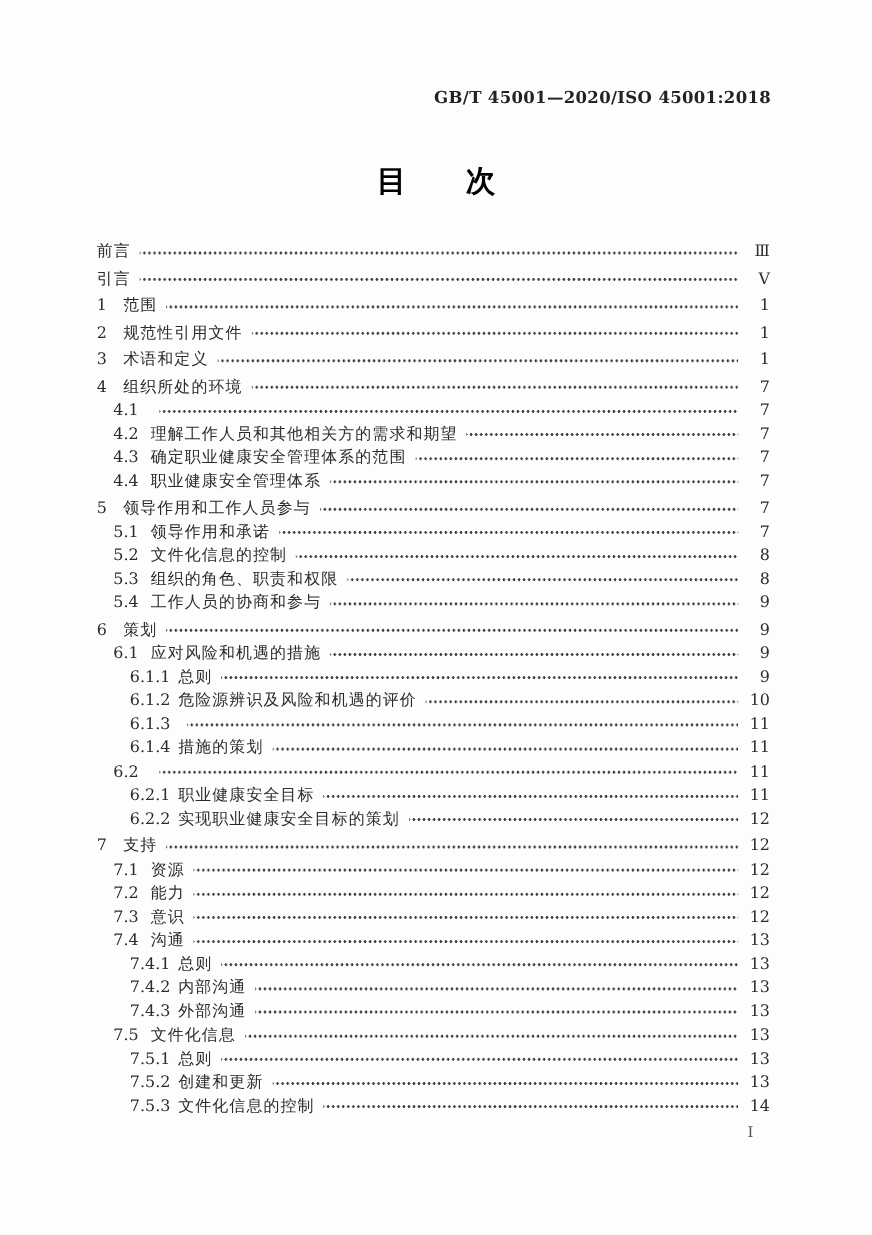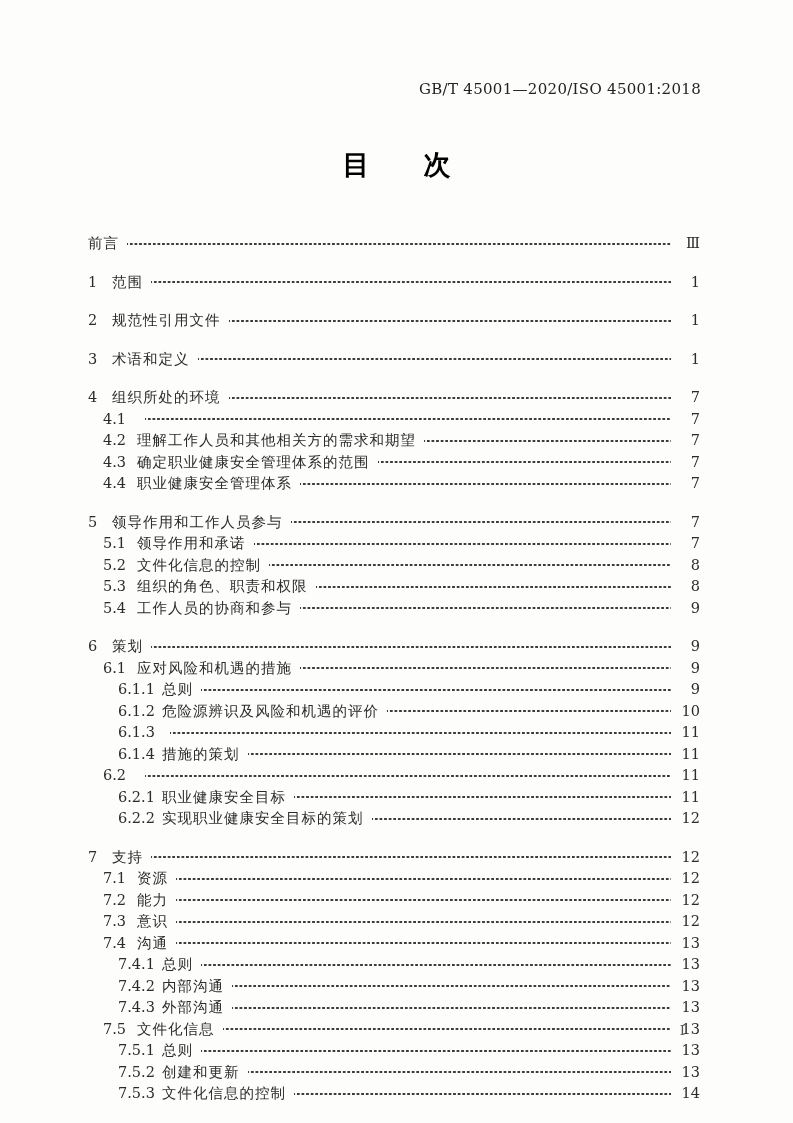--- a/index.html
+++ b/index.html
@@ -14,21 +14,21 @@
     background: #fdfdfc;
     overflow: hidden;
     font-family: "DejaVu Serif", "Liberation Serif", serif;
     color: #2b2b2b;
   }
   .std-header {
     position: absolute;
     top: 80px;
     right: 92px;
     font-family: "DejaVu Serif", "Liberation Serif", serif;
-    font-weight: normal;
+    font-weight: bold;
     font-size: 15px;
     letter-spacing: 0.3px;
     color: #222;
     white-space: nowrap;
   }
   .doc-title {
     position: absolute;
     top: 147px;
     left: 0;
     width: 100%;
@@ -46,21 +46,21 @@
     right: 93px;
   }
   .toc-row {
     display: flex;
     align-items: center;
     height: 21.5px;
     font-size: 14.5px;
     line-height: 21.5px;
     white-space: nowrap;
   }
-  .toc-row.top-level { margin-top: 17px; }
+  .toc-row.top-level { margin-top: 3px; }
   .toc-num {
     flex: 0 0 auto;
     color: #2b2b2b;
   }
   .lvl1 .toc-num { width: 24px; margin-left: 0; }
   .lvl2 .toc-num { width: 34px; margin-left: 15px; }
   .lvl3 .toc-num { width: 44px; margin-left: 30px; }
   .toc-label {
     flex: 0 0 auto;
     letter-spacing: 1px;
@@ -97,20 +97,26 @@
 
   <div class="doc-title">目　　次</div>
 
   <div class="toc">
       <div class="toc-row lvl0 top-level">
 
     <span class="toc-label">前言</span>
     <span class="toc-dots"></span>
     <span class="toc-page">Ⅲ</span>
   </div>
+      <div class="toc-row lvl0 top-level">
+
+    <span class="toc-label">引言</span>
+    <span class="toc-dots"></span>
+    <span class="toc-page">Ⅴ</span>
+  </div>
       <div class="toc-row lvl1 top-level">
     <span class="toc-num">1</span>
     <span class="toc-label">范围</span>
     <span class="toc-dots"></span>
     <span class="toc-page">1</span>
   </div>
       <div class="toc-row lvl1 top-level">
     <span class="toc-num">2</span>
     <span class="toc-label">规范性引用文件</span>
     <span class="toc-dots"></span>

